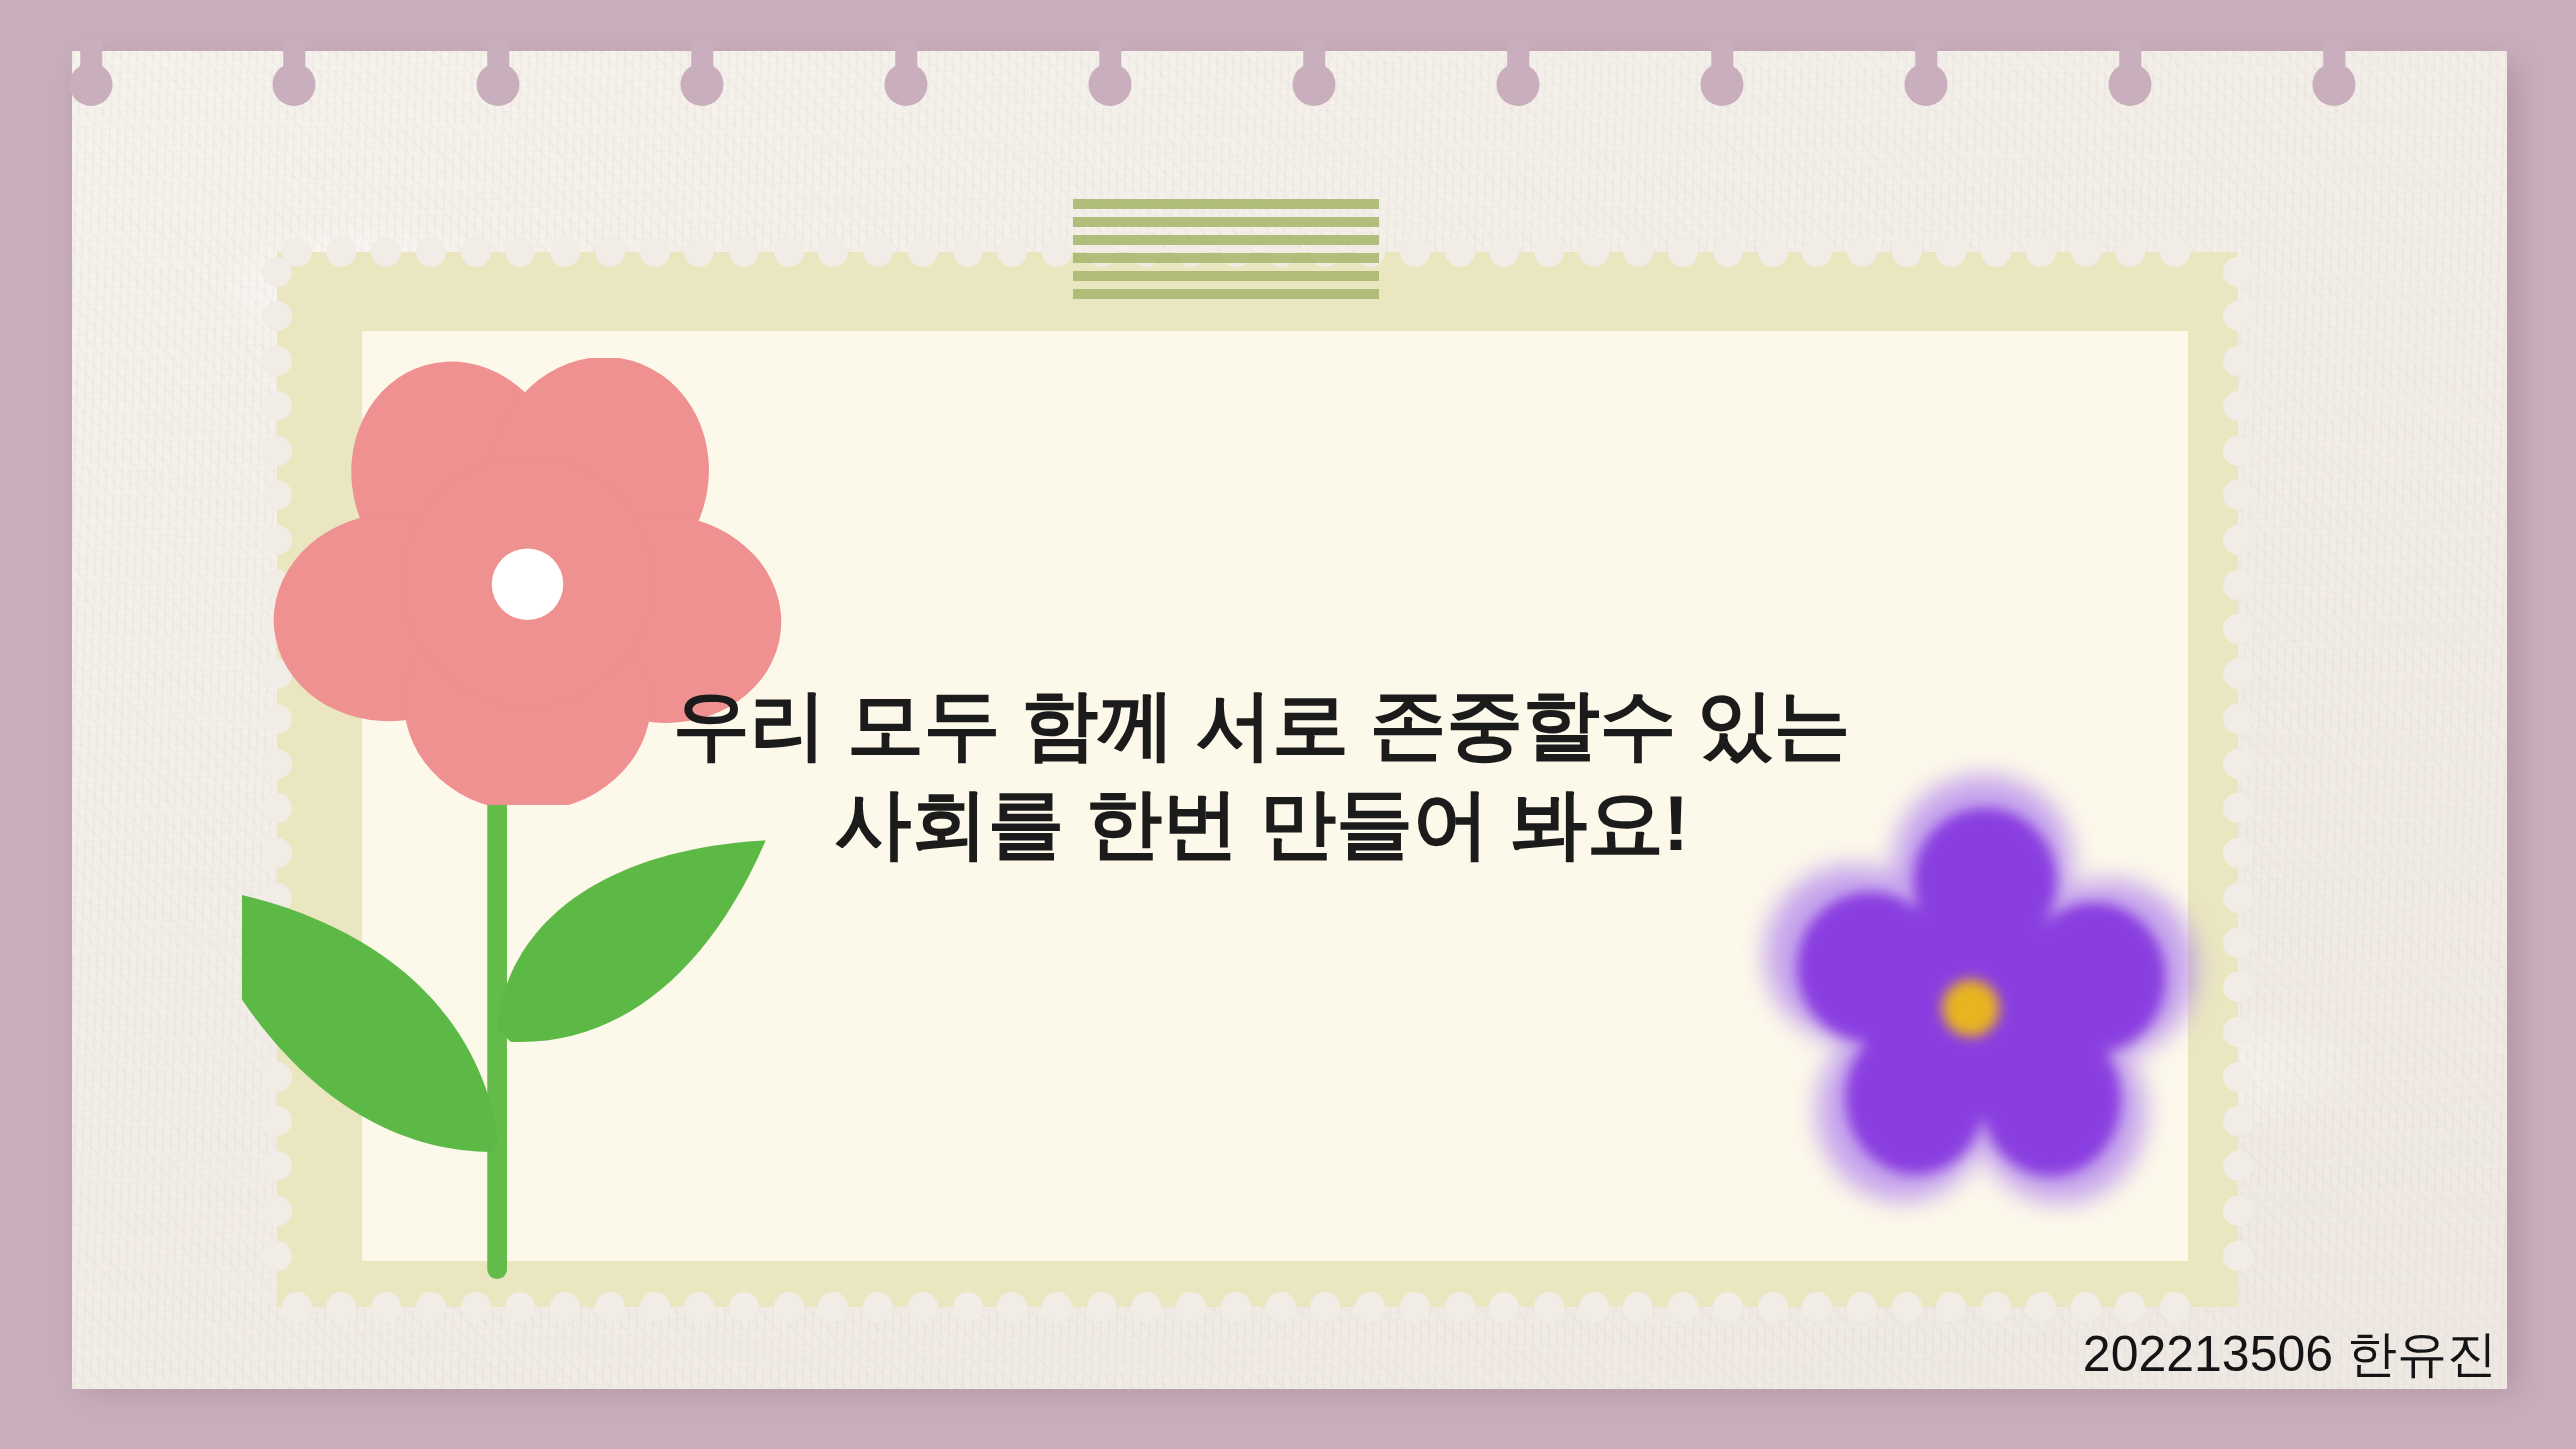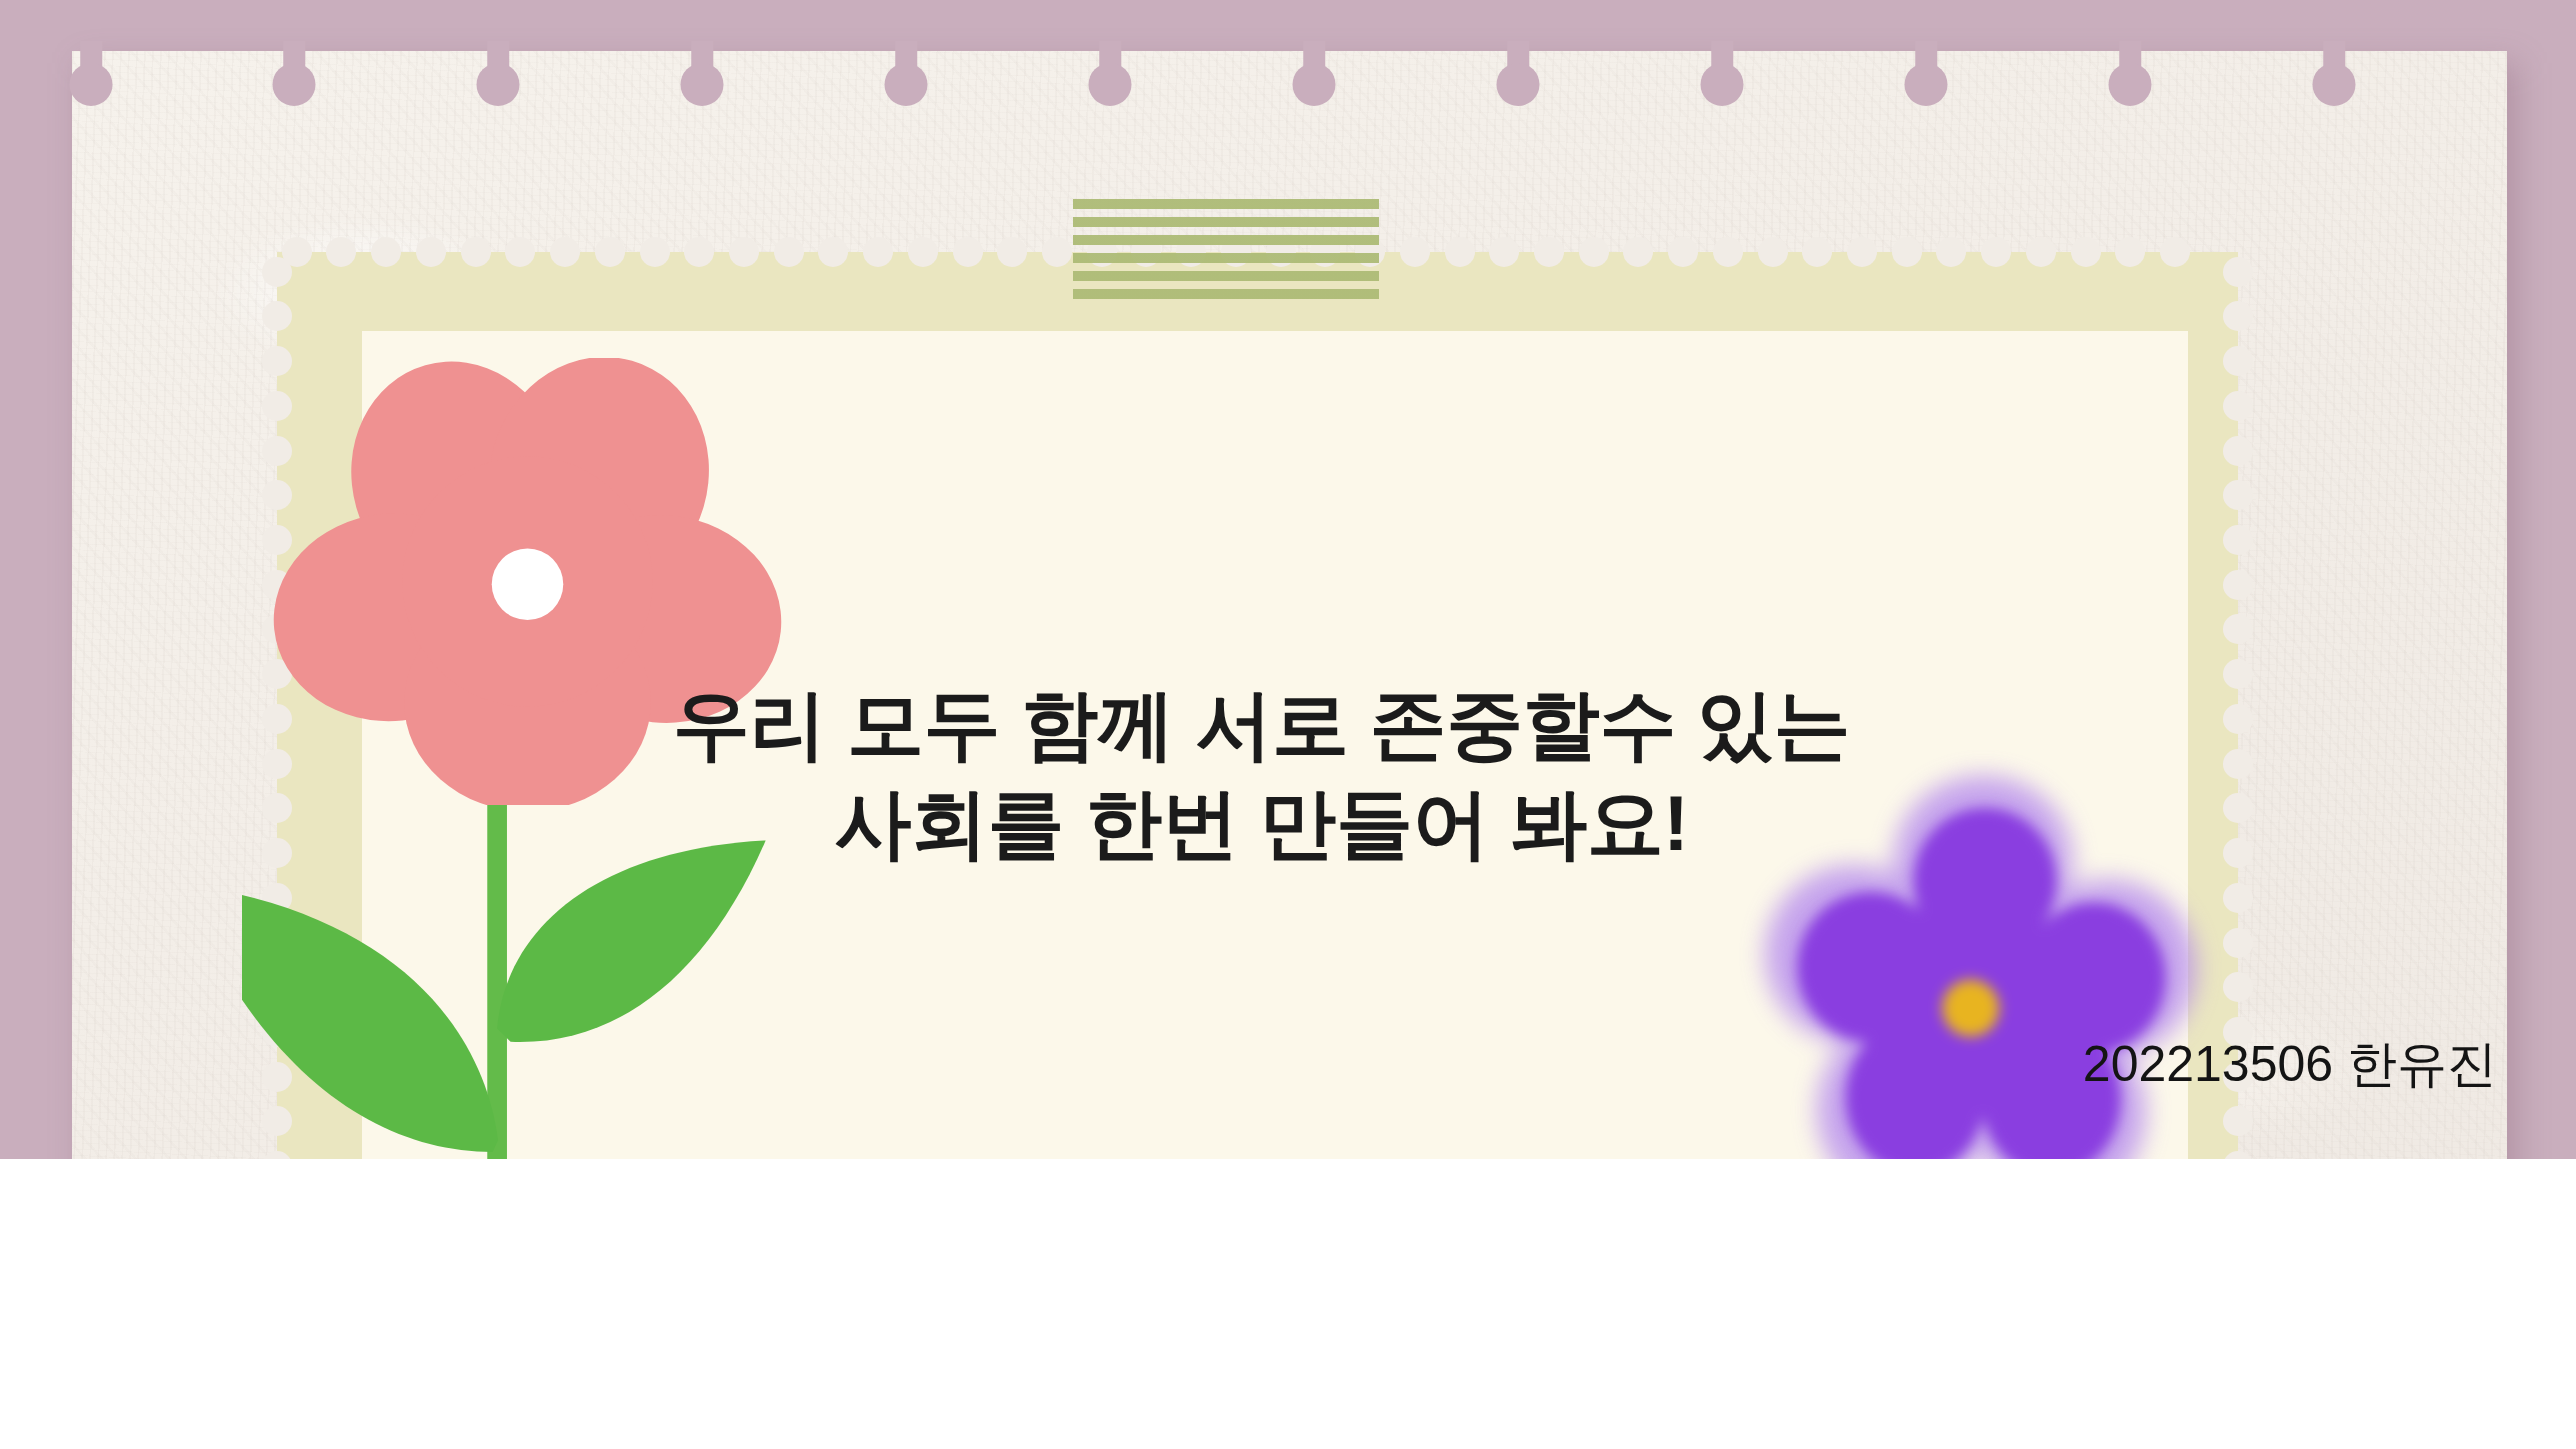--- a/index.html
+++ b/index.html
@@ -5,21 +5,21 @@
 <style>
   html, body {
     margin: 0;
     padding: 0;
     background: #ffffff;
   }
 
   #stage {
     position: relative;
     width: 2576px;
-    height: 1159px;
+    height: 1449px;
     overflow: hidden;
     font-family: "Liberation Sans", "DejaVu Sans", sans-serif;
   }
 
   
   .backdrop {
     position: absolute;
     left: 0; top: 0;
     width: 2576px;
     height: 1449px;

